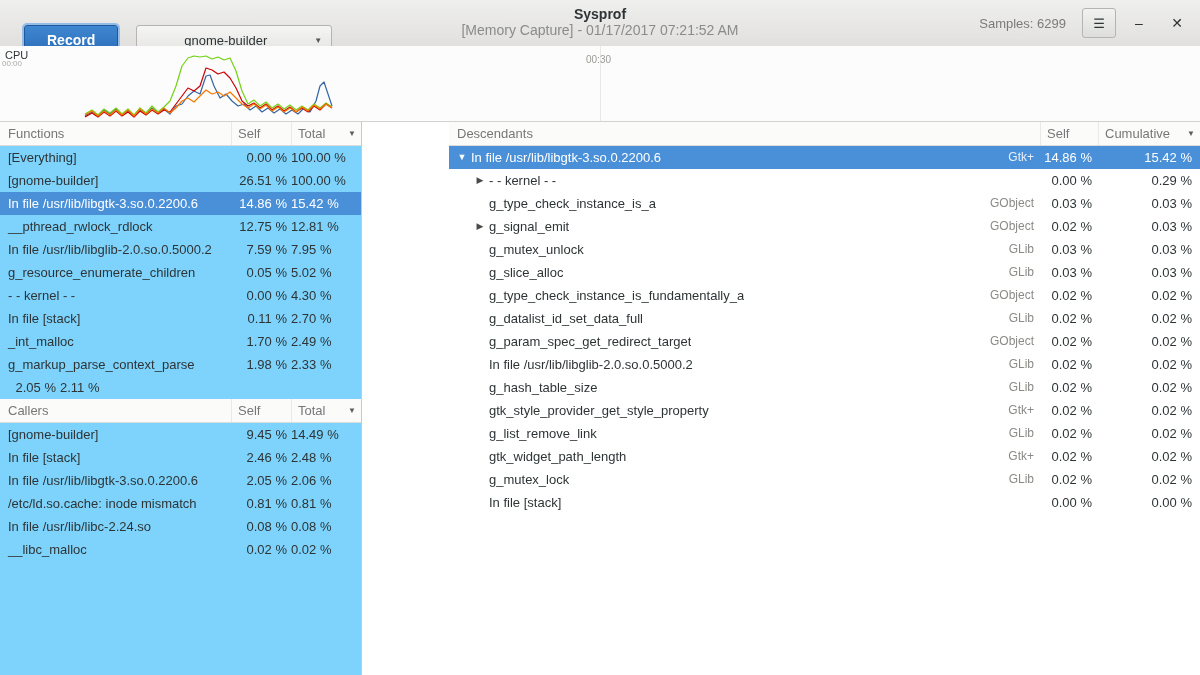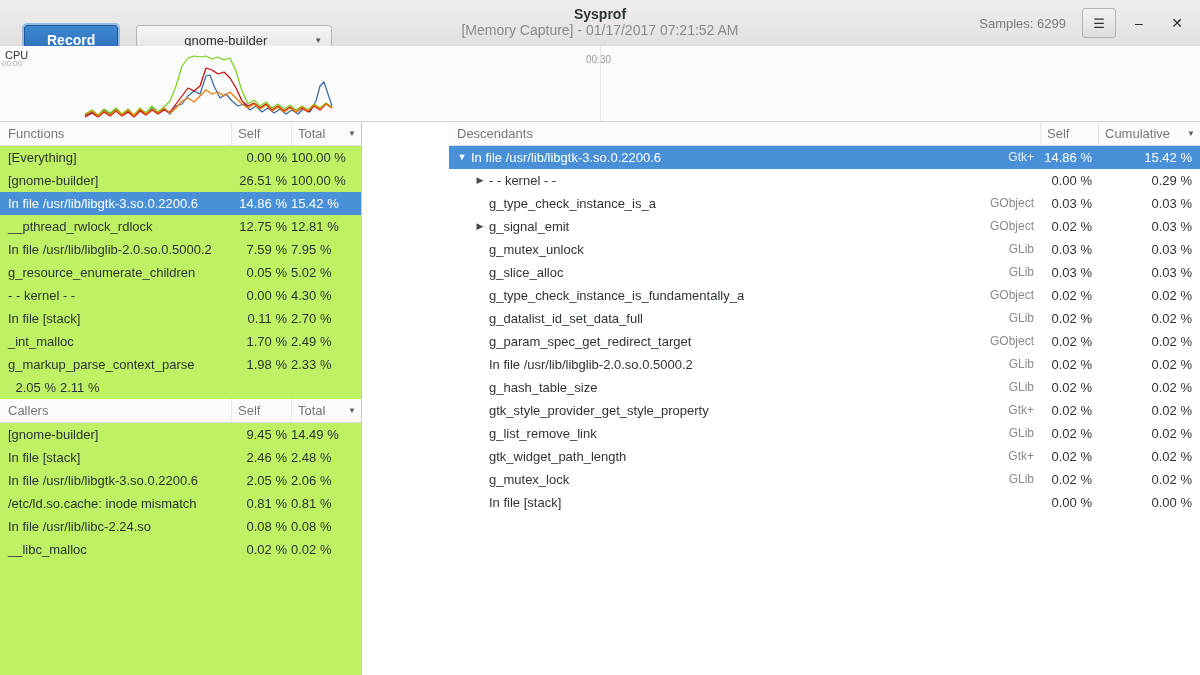--- a/index.html
+++ b/index.html
@@ -35,21 +35,21 @@
   #graph { position:absolute; top:46px; left:0; right:0; height:76px;
     background:#fcfcfc; border-bottom:1px solid #d2d2cf; }
   #graph .cpu-label { position:absolute; top:3px; left:5px; font-size:11px; color:#2e3436; }
   #graph .tick-left { position:absolute; top:13px; left:2px; font-size:8px; color:#aaaaa6; }
   #graph .tick-mid { position:absolute; top:8px; left:586px; font-size:10px; color:#9a9a97; }
   #graph .gridline { position:absolute; top:0; bottom:0; left:600px; width:1px; background:#e7e7e4; }
   #cpu-svg { position:absolute; top:0; left:0; }
 
   
   #left-panel { position:absolute; top:122px; left:0; width:362px; bottom:0;
-    border-right:1px solid #c9c9c6; background:#bef264; }
+    border-right:1px solid #c9c9c6; background:#7dd3fc; }
   #right-panel { position:absolute; top:122px; left:449px; right:0; bottom:0; background:#fff; }
 
   .thead { display:flex; height:24px; line-height:23px; background:#fbfbfa;
     border-bottom:1px solid #dcdcda; color:#77777a; font-size:13px; }
   .thead .hname { flex:1; padding-left:8px; }
   .thead .hcol { border-left:1px solid #e9e9e7; padding-left:6px; display:flex; align-items:center; justify-content:space-between; padding-right:5px; }
   .thead .hself { width:60px;margin-left:8px; }
   .thead .htotal { width:70px; }
   .sort-arrow { font-size:8px; color:#5d5d5a; }
 

